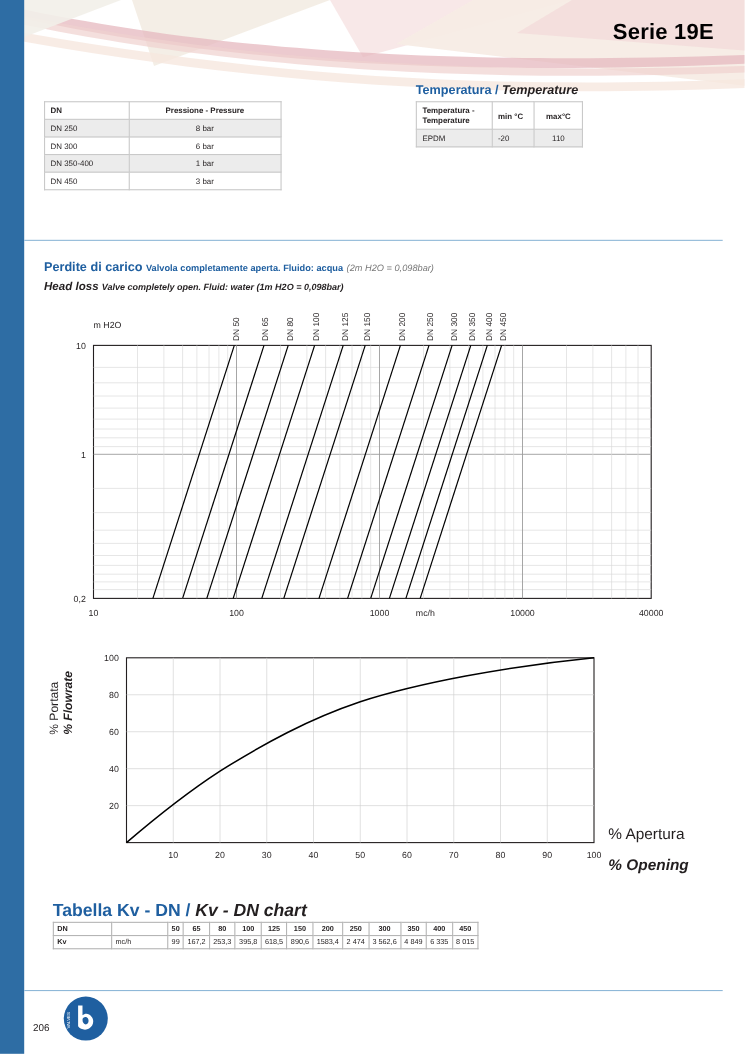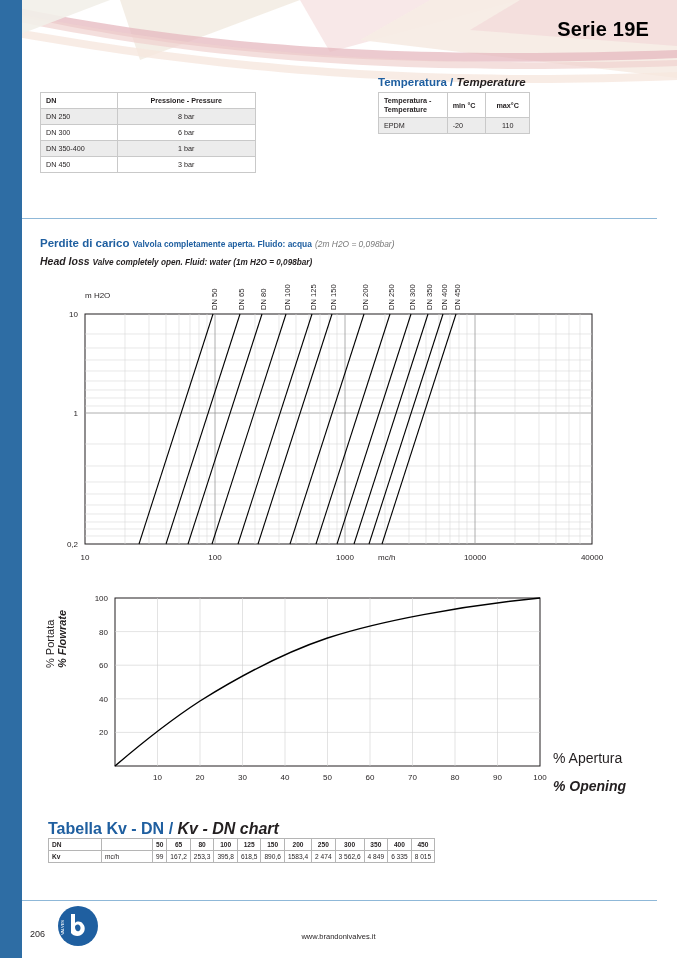--- a/index.html
+++ b/index.html
@@ -388,15 +388,14 @@
 
   <div class="logo">
     <svg width="42" height="42" viewBox="0 0 42 42">
       <circle cx="21" cy="21" r="20" fill="#1f5fa0"></circle>
       <path d="M14 9 h4 v9 c2-2 6-2 8 1 c3 3 2 9 -2 11 c-3 2 -8 1 -10 -2 Z
                M18 22 c0 3 2 5 4 4 c2 -1 2 -5 0 -6 c-1.5 -1 -4 0 -4 2 Z" fill="#ffffff"></path>
       <text x="7" y="30" transform="rotate(-90 7 30)" fill="#ffffff" font-size="4" font-family="Liberation Sans, sans-serif">VALVES</text>
     </svg>
   </div>
 
-  <div class="site">www.brandonivalves.it</div>
 
 </div>
 
 </body></html>

